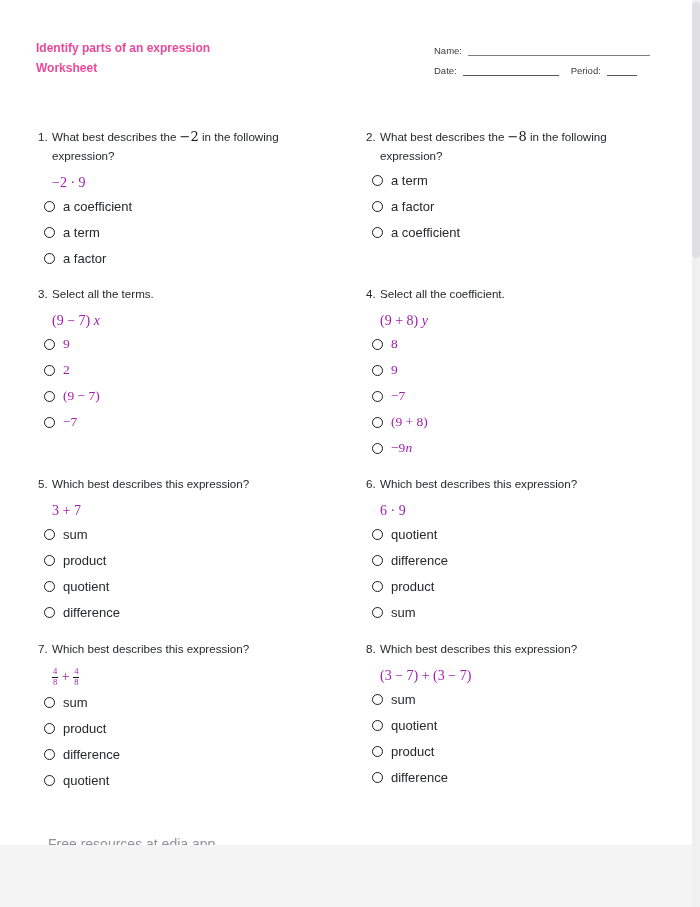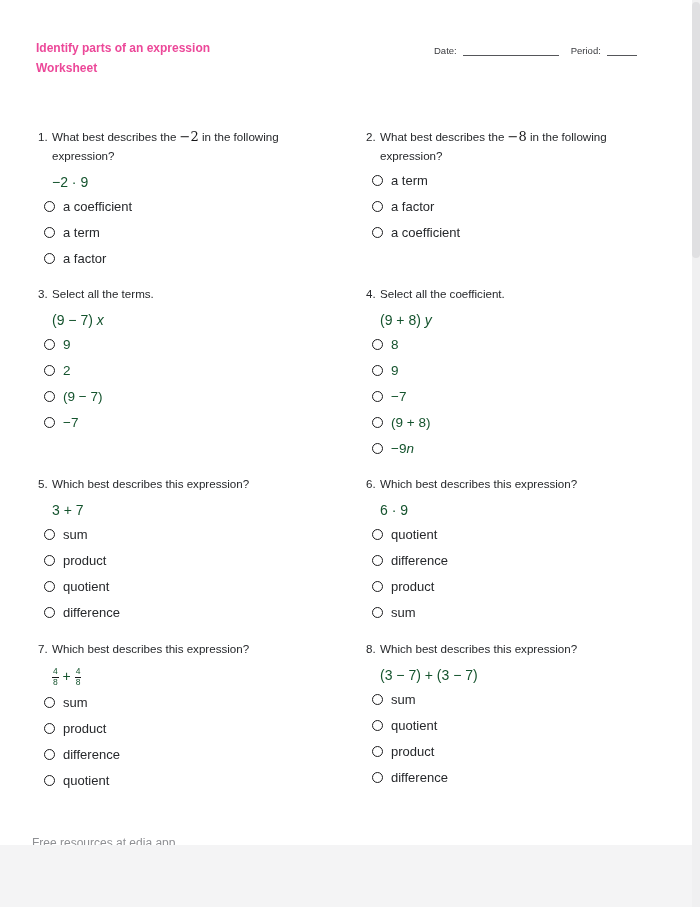--- a/index.html
+++ b/index.html
@@ -30,54 +30,58 @@
   .question { position:absolute; width:292px; }
   #q0,#q2,#q4,#q6 { left:38px; }
   #q1,#q3,#q5,#q7 { left:366px; }
   #q0,#q1 { top:127px; }
   #q2,#q3 { top:284px; }
   #q4,#q5 { top:474px; }
   #q6,#q7 { top:639px; }
   .prompt { display:flex; font-size:11.6px; line-height:19px; color:#26282b; }
   .qnum { width:14px; flex:none; }
   .qtext { flex:1; }
-  .math { font-family:Liberation Sans, sans-serif; color:#14532d; }
+  .math { font-family:Liberation Serif, serif; color:#a21caf; }
   .math .it, .it { font-style:italic; }
   .pm { font-family:"DejaVu Serif", serif; font-size:13px; color:#161618; }
   .expression { margin:9px 0 2px 14px; font-size:14px; line-height:17px; }
   .options { margin-left:6px; margin-top:2px; }
   .option { display:flex; align-items:center; height:26px; cursor:pointer; }
   .radio {
     width:11px; height:11px; flex:none;
     border:1.5px solid #1c1c1e; border-radius:50%;
     background:#fff; margin-right:8px;
   }
   .opt-text { font-size:13px; color:#26282b; }
   .opt-math { font-size:13.5px; }
   .frac { display:inline-block; text-align:center; font-size:8.5px; line-height:1.15; vertical-align:-0.45em; }
   .frac .num { display:block; padding:0 1px; }
   .frac .den { display:block; border-top:0.9px solid #161618; padding:0 1px; }
   
-  .footer { position:absolute; left:32px; top:836px; font-size:12px; color:#8f9094; }
+  .footer { position:absolute; left:48px; top:836px; font-size:14px; color:#8f9094; }
   
   .scroll-track { position:absolute; right:0; top:0; width:8px; height:907px; background:#f0f0f1; }
   .scroll-thumb { position:absolute; right:0; top:2px; width:8px; height:256px; background:#e0e0e2; border-radius:6px; }
 </style>
 </head>
 <body>
 
 <div class="page">
 
   <div class="title-block">
     <div class="title-line">Identify parts of an expression</div>
     <div class="title-line">Worksheet</div>
   </div>
 
   <div class="fields">
     <div class="field-row">
+      <span>Name:</span>
+      <span class="blank name"></span>
+    </div>
+    <div class="field-row">
       <span>Date:</span>
       <span class="blank date"></span>
       <span class="period-label">Period:</span>
       <span class="blank period"></span>
     </div>
   </div>
 
   <div id="questions">
       <div class="question" id="q0">
     <div class="prompt">

